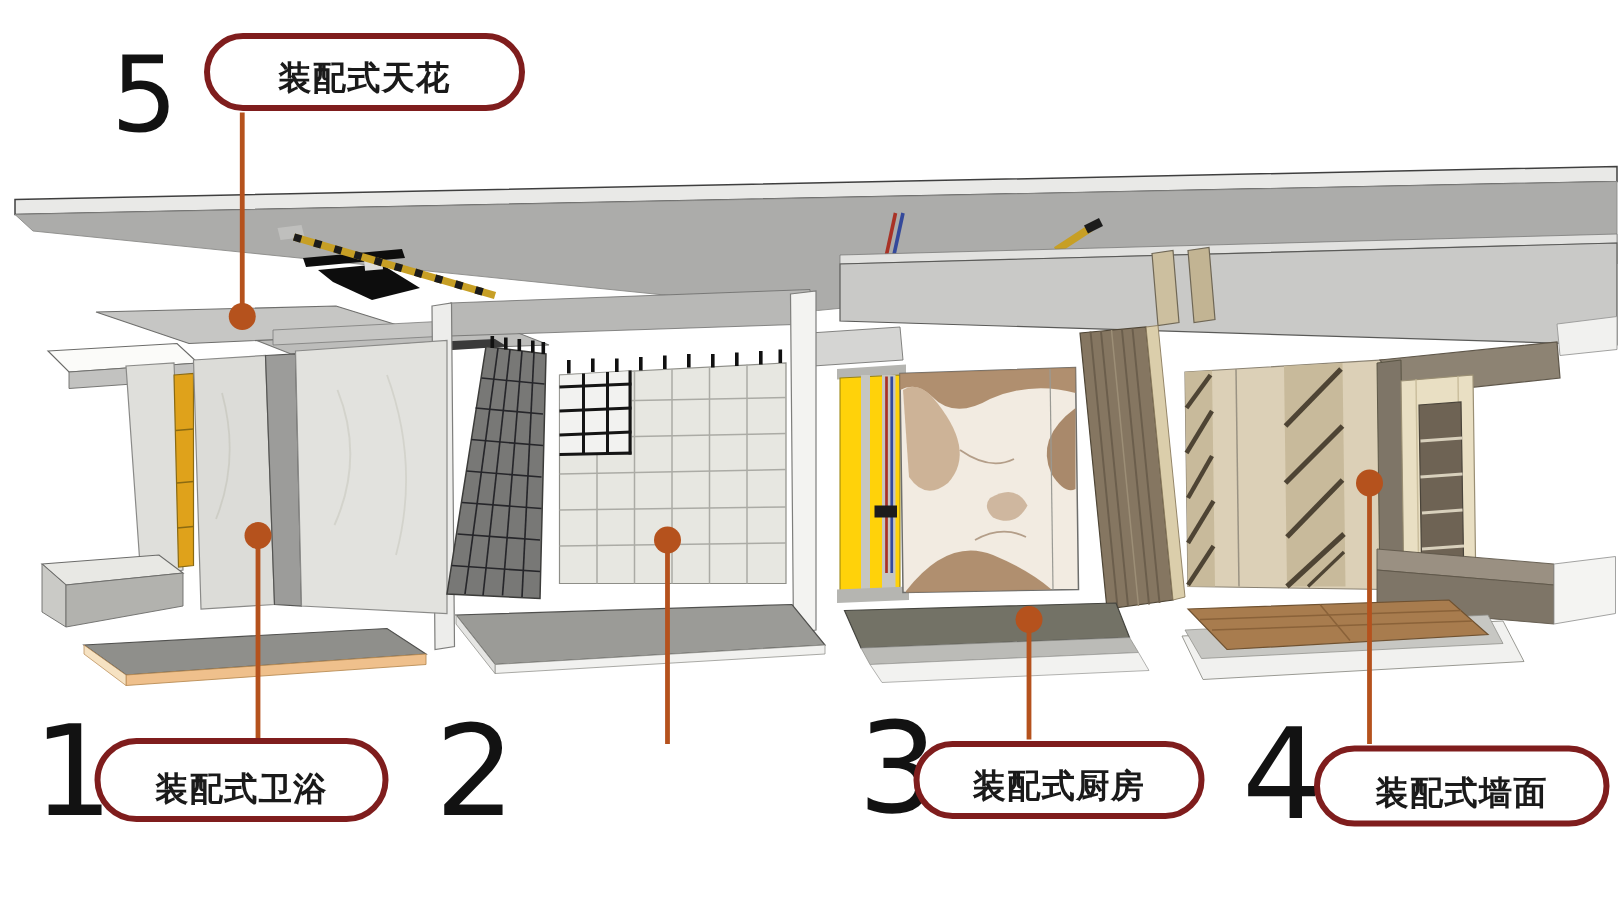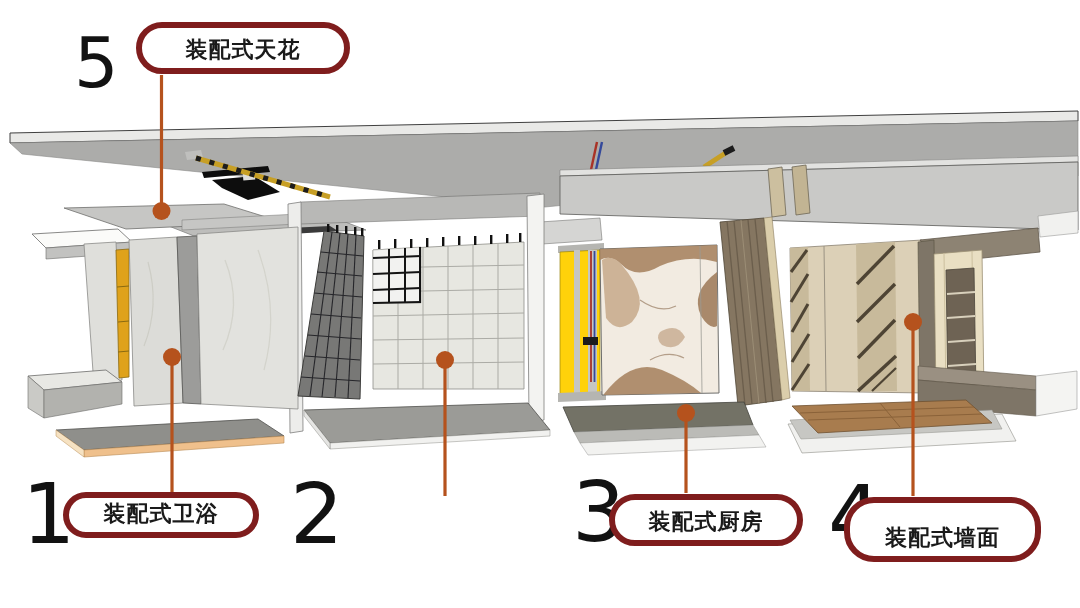--- a/index.html
+++ b/index.html
@@ -5,28 +5,28 @@
   html,body{margin:0;padding:0;background:#fff;}
   .stage{position:relative;width:1080px;height:608px;background:#fff;overflow:hidden;
          font-family:"DejaVu Sans","Liberation Sans",sans-serif;}
   .scene-svg{position:absolute;left:0;top:0;width:1080px;height:608px;}
   .num{position:absolute;color:#121212;line-height:1;font-weight:400;}
   .n5{left:74px;top:28px;font-size:70px;}
   .n1{left:22px;top:472px;font-size:84px;}
   .n2{left:290px;top:472px;font-size:84px;}
   .n3{left:572px;top:470px;font-size:84px;}
   .n4{left:828px;top:474px;font-size:84px;}
-  .pill{position:absolute;box-sizing:border-box;border:6px solid #7f1d1d;border-radius:30px;
+  .pill{position:absolute;box-sizing:border-box;border:4px solid #7f1d1d;border-radius:30px;
         background:#FFFFFF;display:flex;justify-content:center;align-items:flex-end;
         padding-bottom:3px;color:#1A1A1A;font-weight:bold;font-size:22px;letter-spacing:1px;}
   .p5{left:136px;top:22px;width:214px;height:52px;}
-  .p1{left:63px;top:492px;width:196px;height:46px;}
+  .p1{left:63px;top:492px;width:196px;height:56px;}
   .p2{left:337px;top:497px;width:211px;height:56px;}
   .p3{left:609px;top:494px;width:194px;height:52px;}
-  .p4{left:844px;top:497px;width:197px;height:65px;}
+  .p4{left:876px;top:497px;width:197px;height:54px;}
 </style>
 </head>
 <body>
 
 <div class="stage">
 
 <svg class="scene-svg" viewBox="0 0 1080 608">
 
   <g>
     <polygon points="10,133 1078,111 1078,121 10,143" fill="#E9E9E7" stroke="#3f3f3f" stroke-width="1"></polygon>

